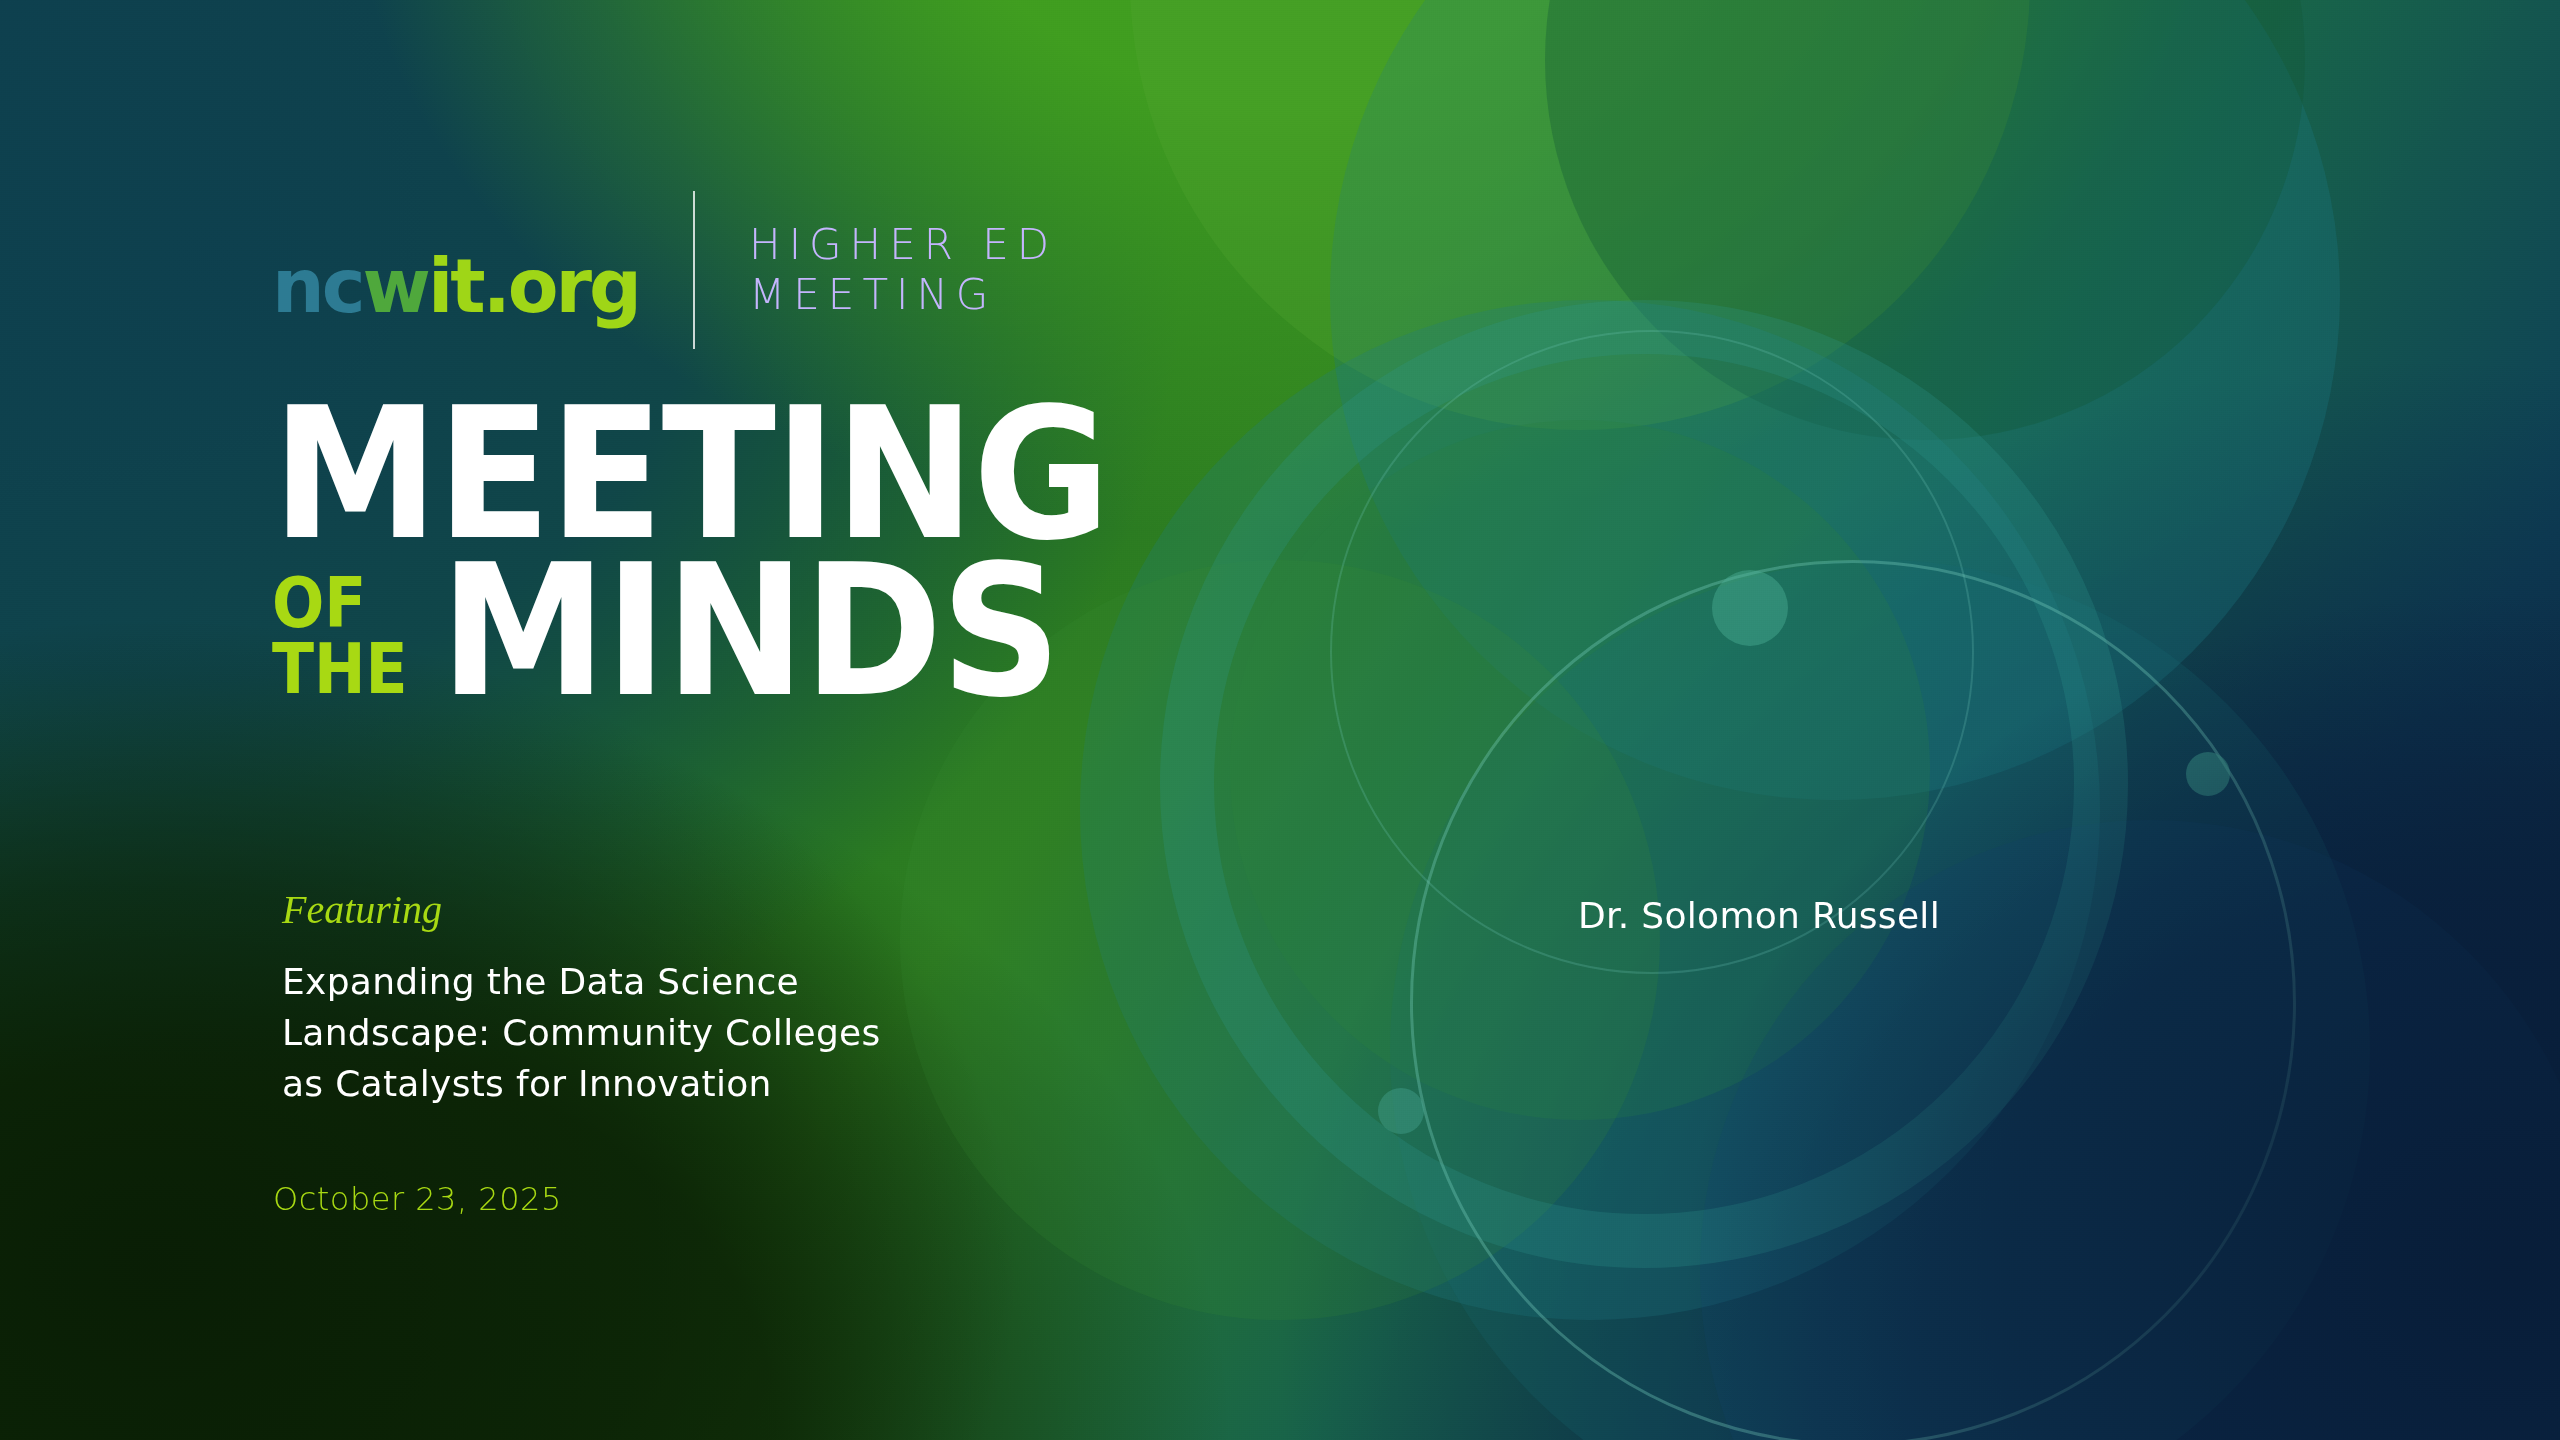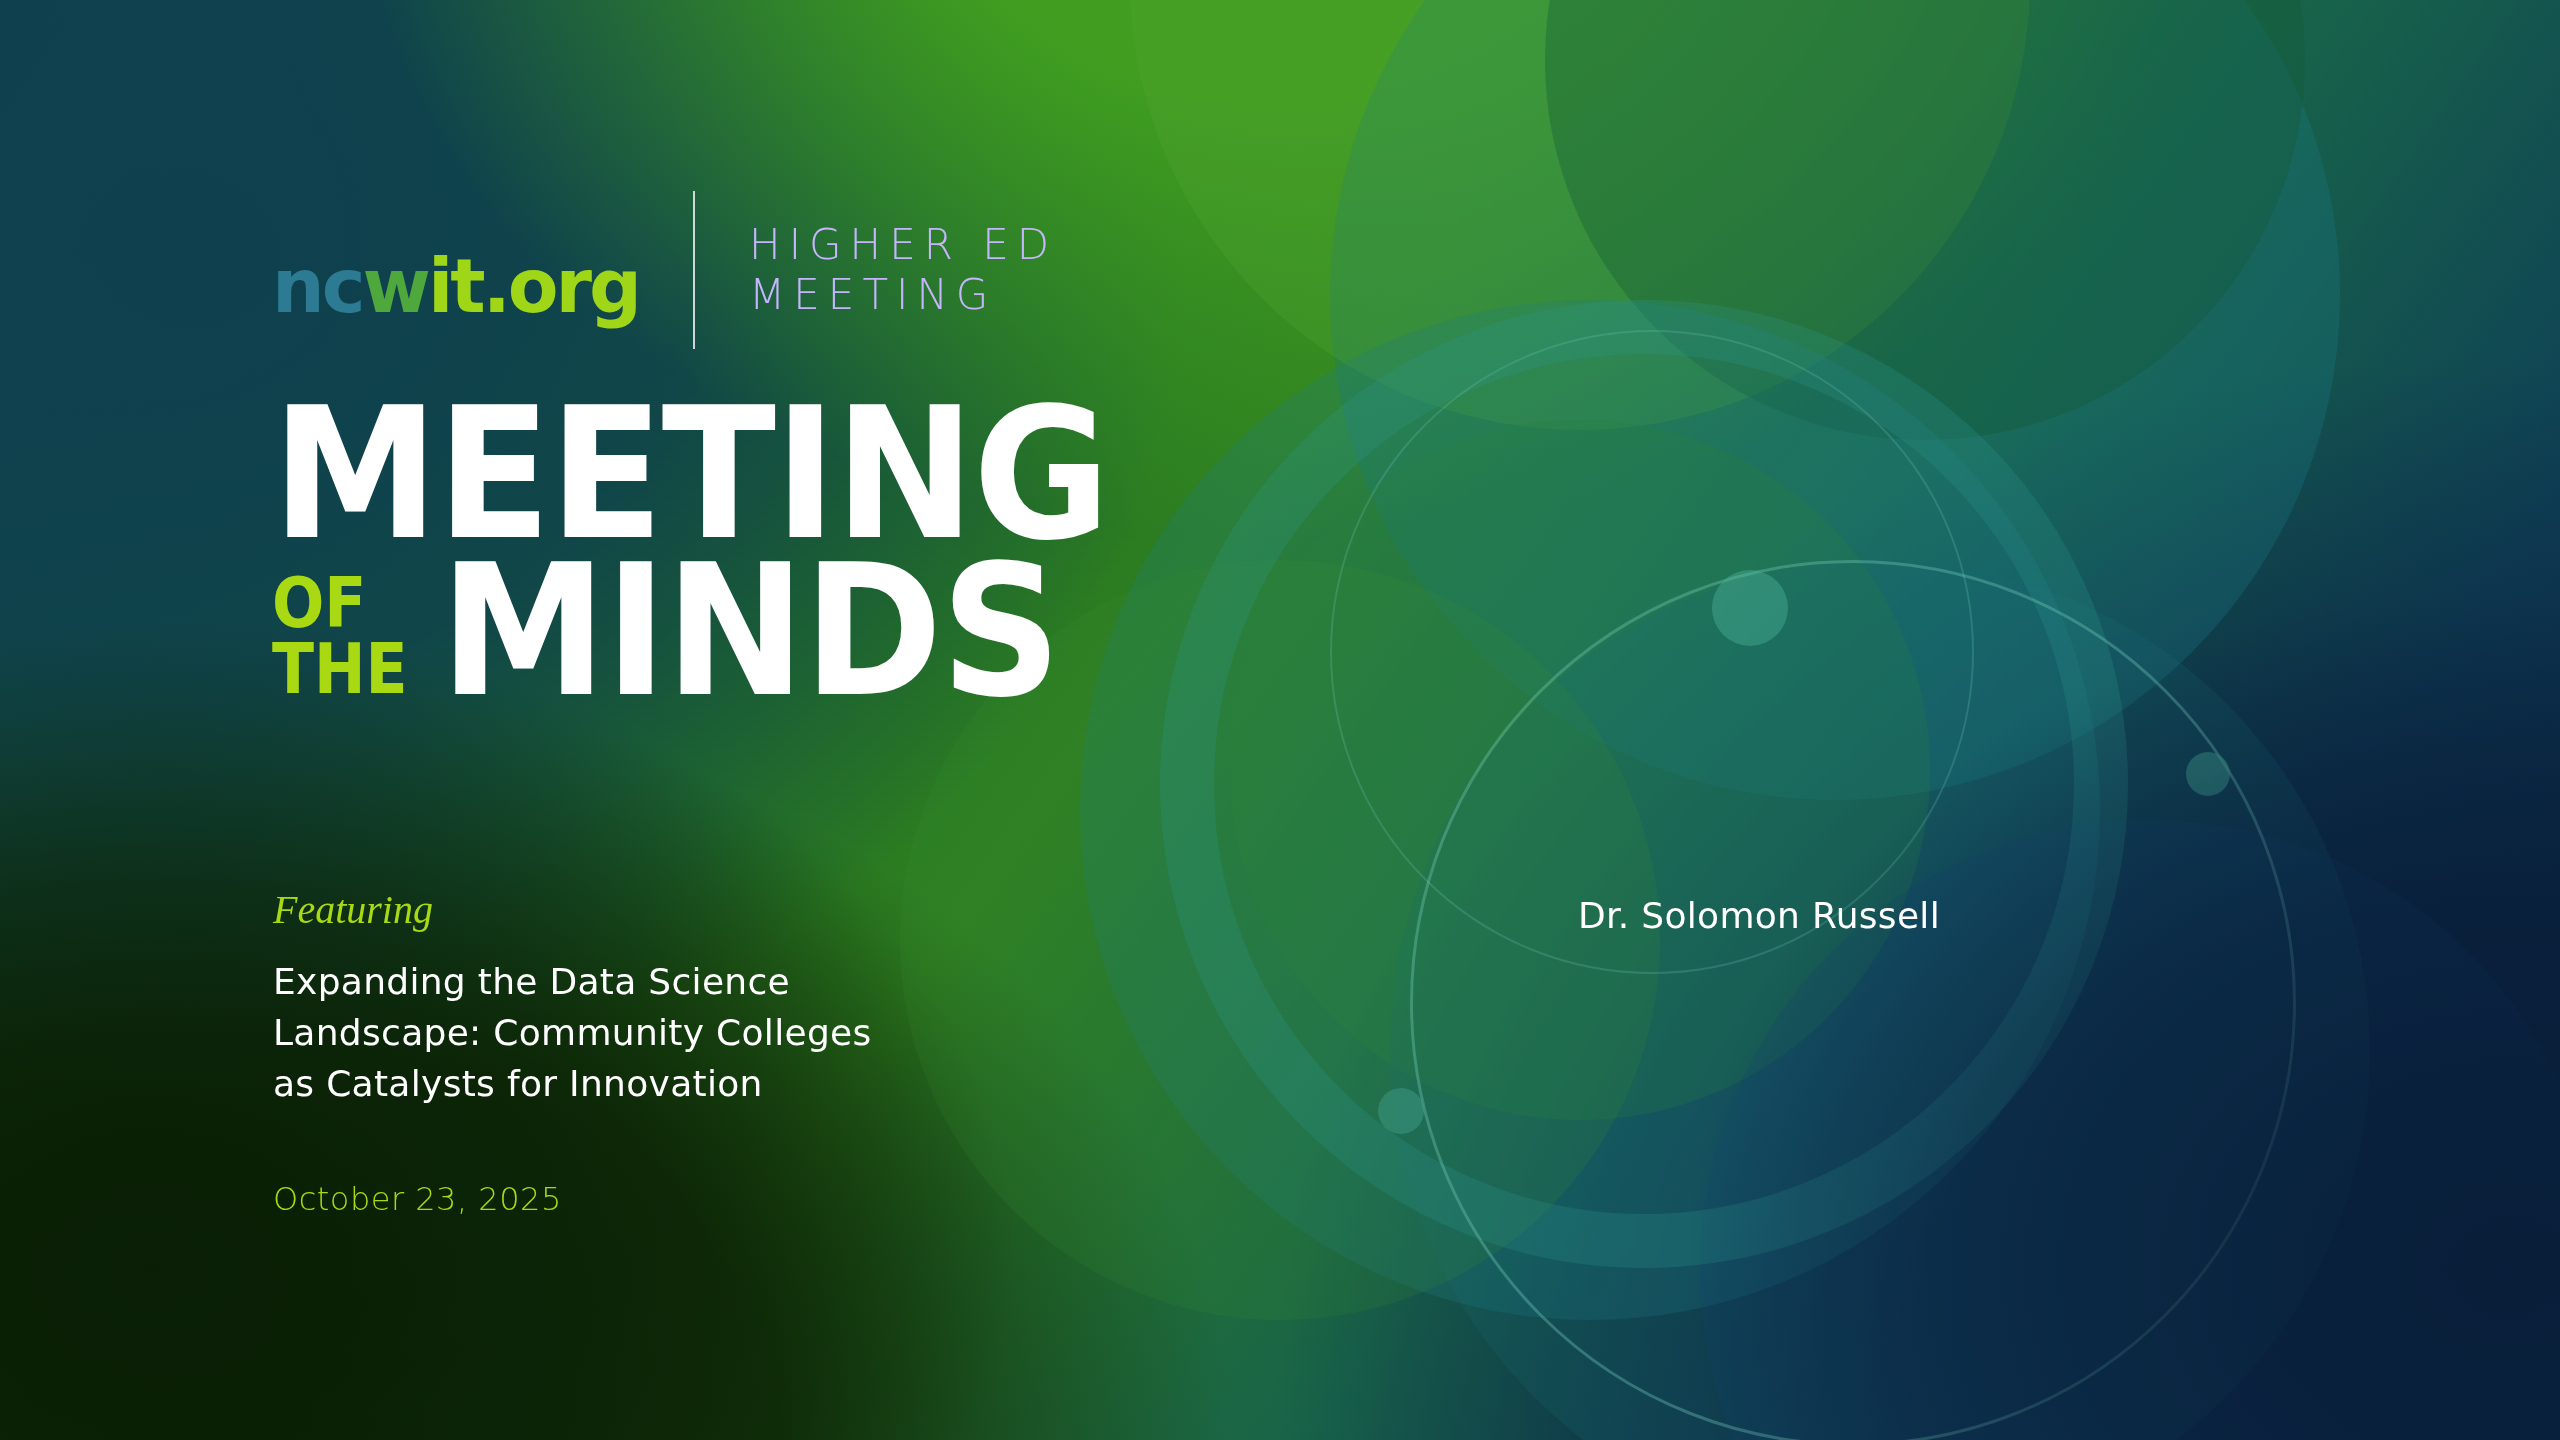--- a/index.html
+++ b/index.html
@@ -148,21 +148,21 @@
     letter-spacing: -2px;
     transform: scaleX(0.92);
     transform-origin: left bottom;
     margin-left: 14px;
     white-space: nowrap;
   }
 
   
   .info-left {
     position: absolute;
-    left: 273px;
+    left: 282px;
     top: 890px;
     width: 800px;
   }
   .info-right {
     position: absolute;
     left: 1578px;
     top: 890px;
     width: 800px;
   }
   .eyebrow {

